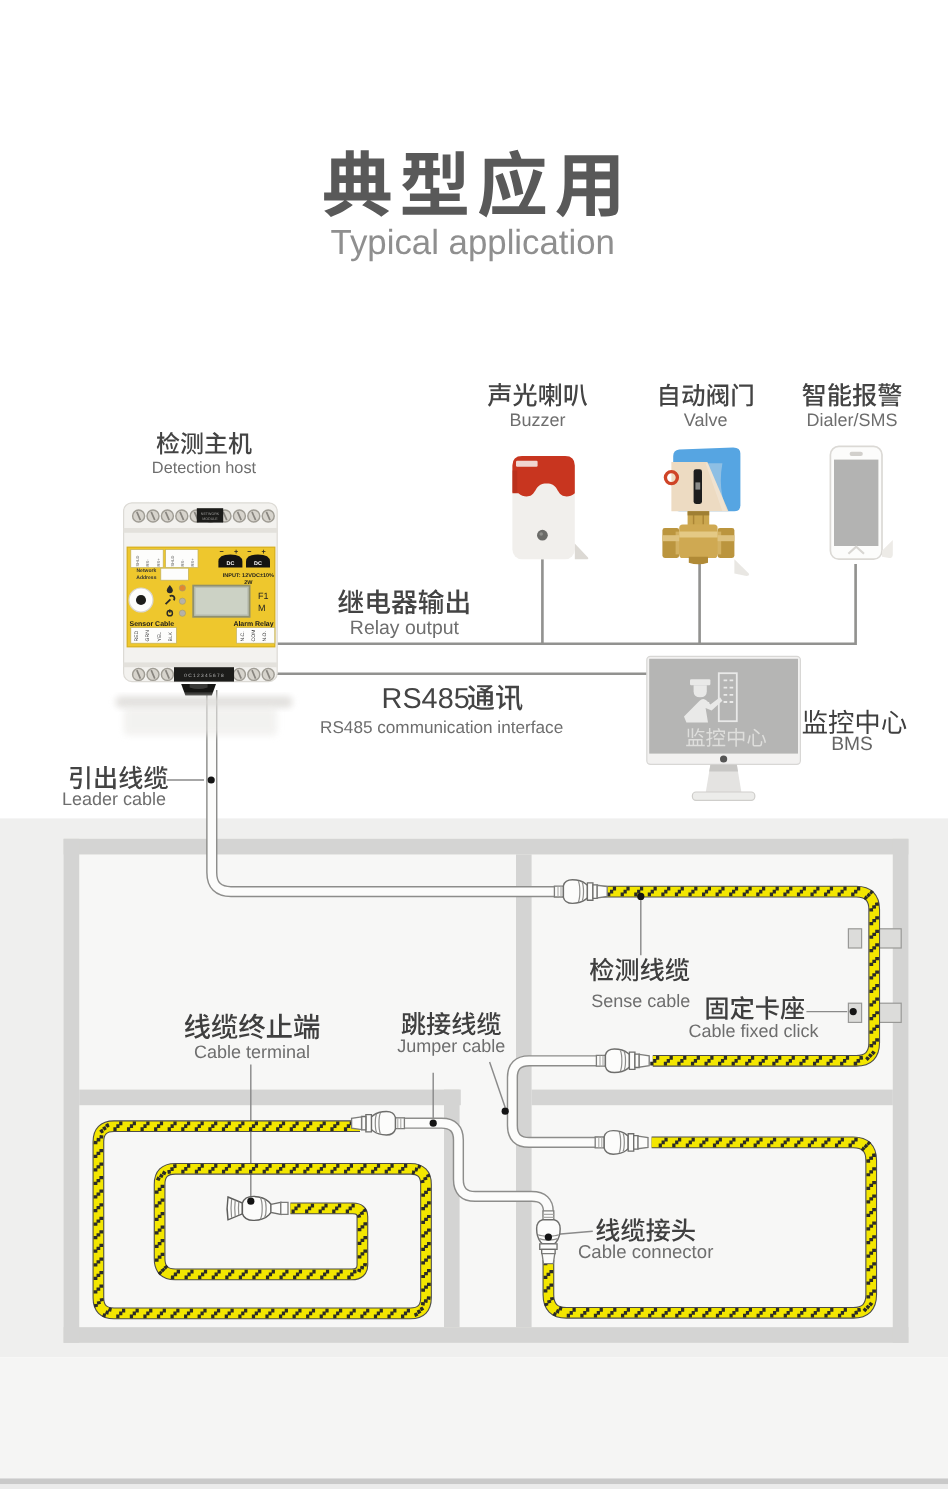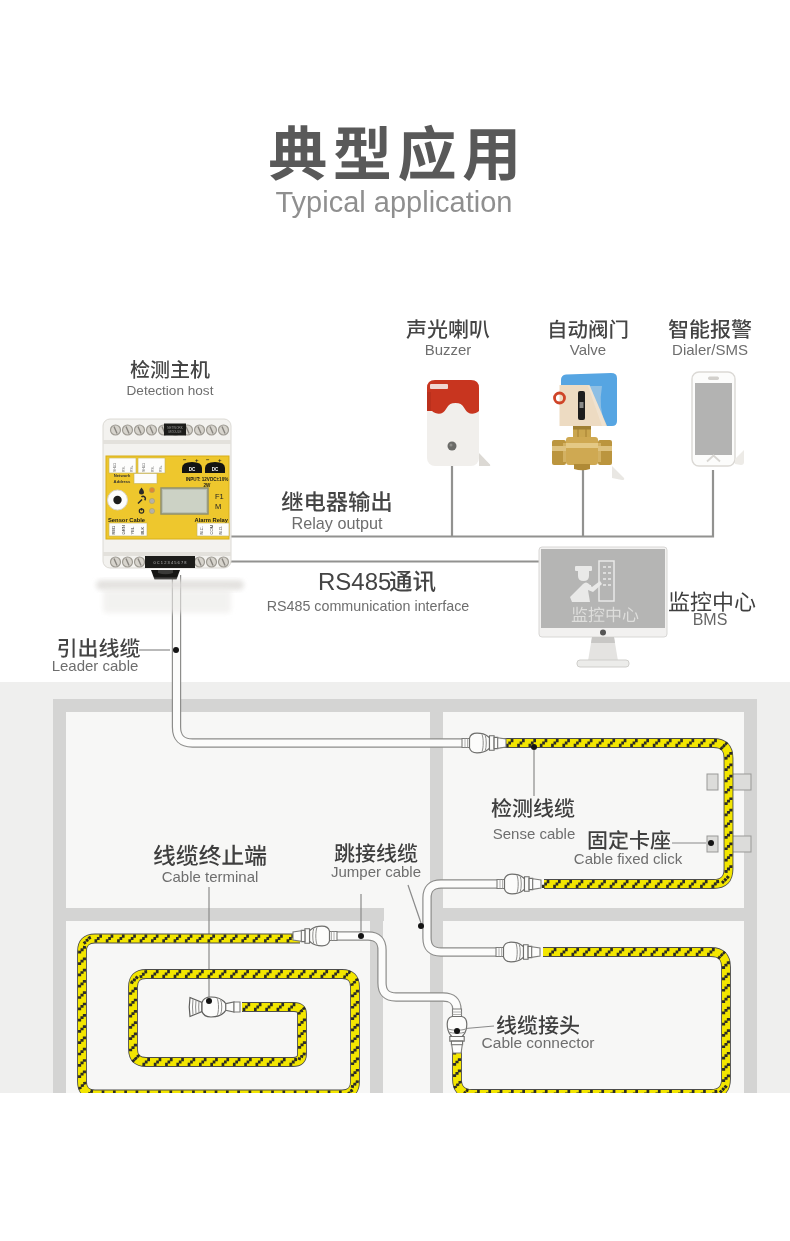--- a/index.html
+++ b/index.html
@@ -1,14 +1,14 @@
 <!DOCTYPE html>
 <html><head><meta charset="utf-8"><style>
 html,body{margin:0;padding:0;background:#fff;}
-#page{position:relative;width:790px;height:1093px;overflow:hidden;}
+#page{position:relative;width:790px;height:1241px;overflow:hidden;}
 svg{display:block;}
 </style></head><body>
 <div id="page">
 <svg width="790" height="1241" viewBox="0 0 790 1241">
 <rect x="0" y="0" width="790" height="1241" fill="#ffffff"></rect>
 <rect x="0" y="682" width="790" height="449" fill="#efefee"></rect>
 <rect x="0" y="1131" width="790" height="101" fill="#f5f5f4"></rect>
 <rect x="0" y="1232" width="790" height="5" fill="#c9c9c9"></rect>
 <rect x="0" y="1237" width="790" height="4" fill="#ebebeb"></rect>
 <path transform="translate(268.3,175.5)" d="M7.7 -43.4V-15H1.8V-8.4H18.5C14.6 -5.3 7.7 -1.8 1.9 0.1C3.7 1.5 6.1 3.8 7.4 5.3C13.6 3 21.1 -1 25.7 -4.7L20.2 -8.4H37.8L33.5 -4.4C39.4 -1.5 45.8 2.4 49.4 5.1L56 0.3C52.2 -2.1 45.9 -5.6 40.1 -8.4H57.1V-15H51.8V-43.4H39V-50.3H32.3V-43.4H26.5V-50.3H19.9V-43.4ZM19.9 -15H14.5V-22.9H19.9ZM26.5 -15V-22.9H32.3V-15ZM39 -15V-22.9H44.6V-15ZM19.9 -29.4H14.5V-36.8H19.9ZM26.5 -29.4V-36.8H32.3V-29.4ZM39 -29.4V-36.8H44.6V-29.4Z M100.6 -46.7V-26.7H107.1V-46.7ZM111.4 -49.4V-24.2C111.4 -23.5 111.2 -23.3 110.3 -23.3C109.5 -23.2 106.6 -23.2 103.9 -23.3C104.8 -21.6 105.7 -18.9 106 -17.1C110.1 -17.1 113.2 -17.2 115.4 -18.2C117.6 -19.2 118.2 -20.9 118.2 -24.1V-49.4ZM86.1 -41.8V-35.6H81.1V-41.8ZM73.3 -14.3V-7.9H90.4V-3.2H67.3V3.4H120.7V-3.2H97.7V-7.9H114.8V-14.3H97.7V-19H92.7V-29.4H98.2V-35.6H92.7V-41.8H96.9V-48H69.9V-41.8H74.6V-35.6H67.9V-29.4H73.9C73 -26.4 71 -23.6 66.7 -21.4C67.9 -20.4 70.3 -17.8 71.3 -16.4C77.2 -19.6 79.6 -24.5 80.6 -29.4H86.1V-18H90.4V-14.3Z M144.4 -28.9C146.8 -22.5 149.6 -14 150.7 -8.4L157.3 -11.2C156 -16.7 153.2 -24.8 150.6 -31.3ZM156.2 -32.6C158.1 -26.1 160.2 -17.7 160.9 -12.2L167.8 -14.1C166.8 -19.6 164.7 -27.7 162.6 -34.2ZM156 -49.1C156.8 -47.4 157.6 -45.3 158.3 -43.2H135.6V-27.4C135.6 -18.8 135.2 -6.6 130.8 1.8C132.5 2.5 135.7 4.6 137 5.8C142 -3.3 142.8 -17.9 142.8 -27.4V-36.6H185.4V-43.2H166.2C165.4 -45.5 164.2 -48.5 163.1 -50.8ZM141.9 -3.7V2.9H186V-3.7H171.4C176.6 -12.4 180.8 -22.5 183.7 -31.9L176.1 -34.5C173.9 -24.4 169.6 -12.6 164 -3.7Z M202.2 -46.2V-25C202.2 -16.7 201.6 -6.1 195.2 1C196.7 1.9 199.6 4.3 200.8 5.6C205 1 207.2 -5.5 208.2 -12H220.3V4.5H227.5V-12H239.9V-3.1C239.9 -2.1 239.5 -1.7 238.5 -1.7C237.3 -1.7 233.4 -1.7 230.1 -1.8C231 0 232.1 3.1 232.4 5C237.8 5 241.4 4.8 243.8 3.7C246.2 2.7 247 0.7 247 -3.1V-46.2ZM209.1 -39.4H220.3V-32.6H209.1ZM239.9 -39.4V-32.6H227.5V-39.4ZM209.1 -26H220.3V-18.6H209C209.1 -20.9 209.1 -23 209.1 -25ZM239.9 -26V-18.6H227.5V-26Z" fill="#595959"></path>

